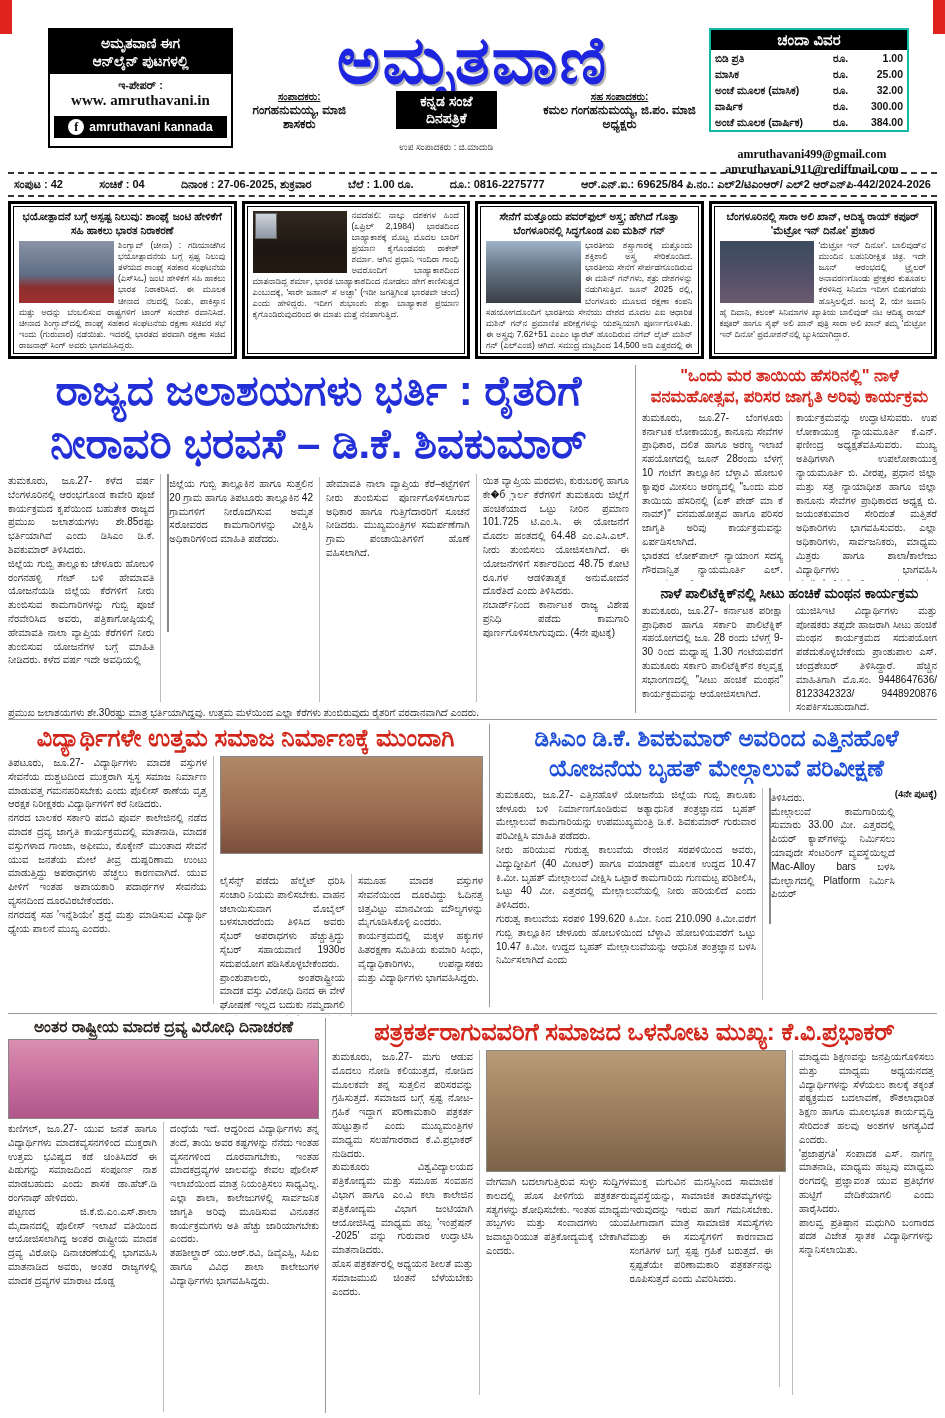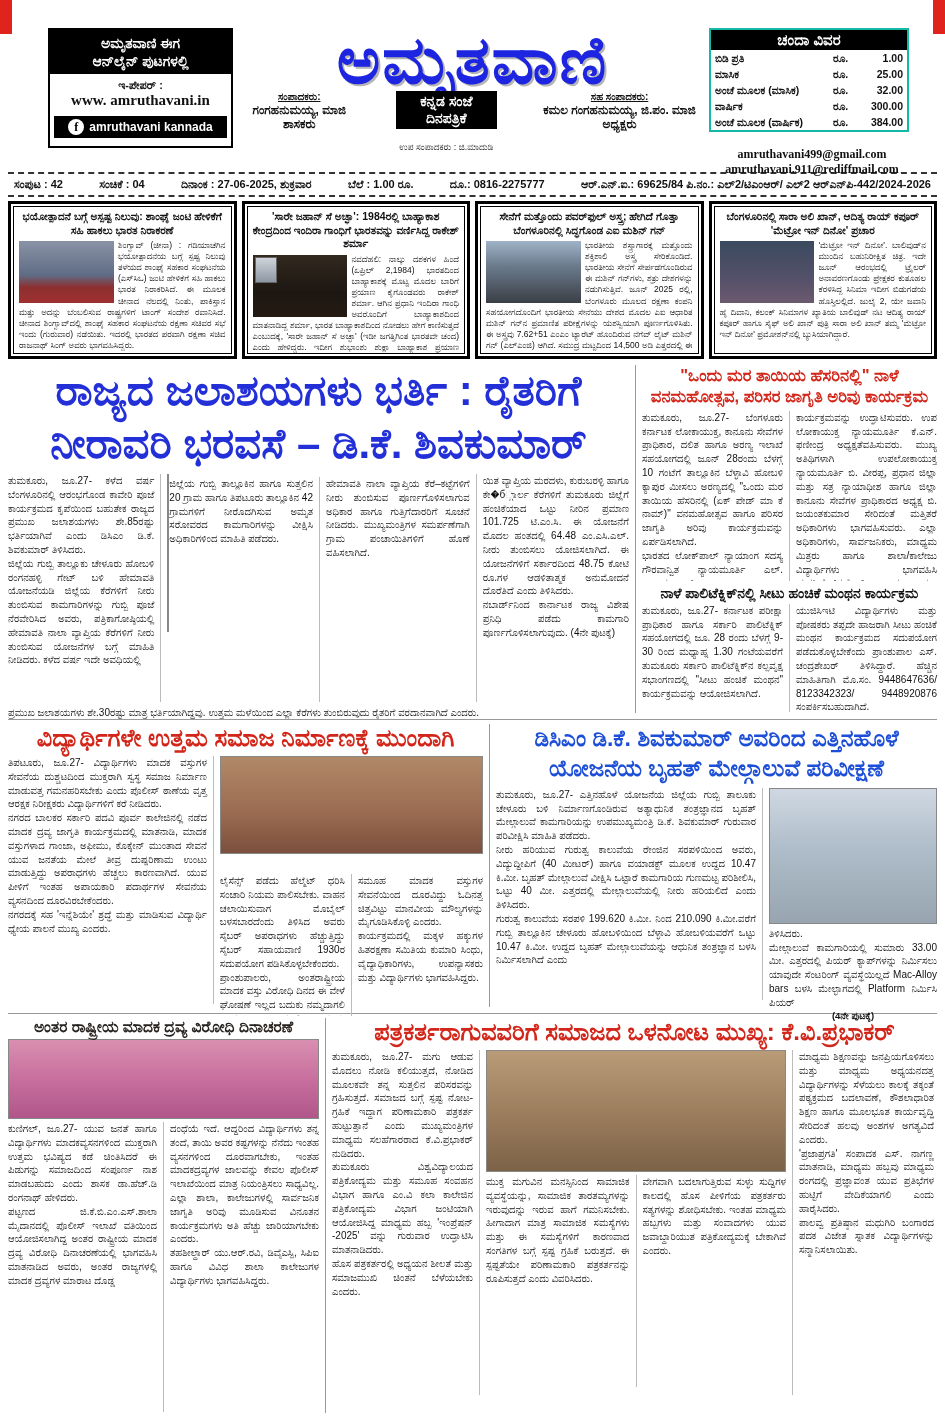--- a/index.html
+++ b/index.html
@@ -65,21 +65,21 @@
   .mid-wrap { display:flex; margin-top:6px; height:288px; border-top:1px solid #999; padding-top:4px; }
   .mid-left { width:482px; padding-right:6px; border-right:1px solid #999; }
   .mid-left h2 { color:#d3261a; font-size:24px; text-align:center; font-weight:bold; margin-bottom:4px; }
   .ml-body { display:flex; }
   .ml-right { width:266px; display:flex; flex-direction:column; }
   .ml-photo { height:98px; background:linear-gradient(180deg,#b08968 0%,#9a6a50 60%,#7a4f3c 100%); border:1px solid #888; }
   .ml-cols { display:flex; flex:1; margin-top:20px; }
   .mid-right { flex:1; padding-left:6px; }
   .mid-right h2 { color:#1d4ed8; font-size:23px; line-height:1.3; text-align:center; font-weight:bold; margin-bottom:4px; }
   .mr-body { display:flex; }
-  .mr-right { width:168px; display:flex; flex-direction:column; }
+  .mr-right { width:168px; display:flex; flex-direction:row; }
   .mr-photo { height:136px; background:linear-gradient(180deg,#cfd8e2 0%,#aebdc9 45%,#98a5b0 100%); border:1px solid #888; }
 
   
   .bot-wrap { display:flex; margin-top:6px; height:400px; border-top:1px solid #999; padding-top:4px; }
   .bot-left { width:318px; padding-right:6px; border-right:1px solid #999; }
   .bot-left h2 { color:#26221f; font-size:15.5px; text-align:center; font-weight:bold; margin-bottom:3px; }
   .bl-photo { height:80px; background:linear-gradient(180deg,#d98fb0 0%,#c86f9e 50%,#b0568a 100%); border:1px solid #888; margin-bottom:3px; }
   .bl-cols { display:flex; height:290px; }
   .bot-right { flex:1; padding-left:6px; }
   .bot-right h2 { color:#d3261a; font-size:24px; text-align:center; font-weight:bold; margin-bottom:4px; }
@@ -177,21 +177,20 @@
   <div class="topboxes">
     <div class="tbox">
         <div class="inner">
       <h3>ಭಯೋತ್ಪಾದನೆ ಬಗ್ಗೆ ಅಸ್ಪಷ್ಟ ನಿಲುವು: ಶಾಂಘೈ ಜಂಟಿ ಹೇಳಿಕೆಗೆ ಸಹಿ ಹಾಕಲು ಭಾರತ ನಿರಾಕರಣೆ</h3>
       <div class="tphoto" style="background:linear-gradient(180deg,#8a93a6 0%,#5f6c85 55%,#8c2f2f 75%,#a03030 100%);"></div>
       <div class="body">ಶಿಂಗ್ವಾವ್ (ಚೀನಾ) : ಗಡಿಯಾಚೆಗಿನ ಭಯೋತ್ಪಾದನೆಯ ಬಗ್ಗೆ ಸ್ಪಷ್ಟ ನಿಲುವು ತಳೆಯದ ಶಾಂಘೈ ಸಹಕಾರ ಸಂಘಟನೆಯ (ಎಸ್‌ಸಿಒ) ಜಂಟಿ ಹೇಳಿಕೆಗೆ ಸಹಿ ಹಾಕಲು ಭಾರತ ನಿರಾಕರಿಸಿದೆ. ಈ ಮೂಲಕ ಚೀನಾದ ನೆಲದಲ್ಲಿ ನಿಂತು, ಪಾಕಿಸ್ತಾನ ಮತ್ತು ಅದನ್ನು ಬೆಂಬಲಿಸುವ ರಾಷ್ಟ್ರಗಳಿಗೆ ಟಾಂಗ್ ಸಂದೇಶ ರವಾನಿಸಿದೆ. ಚೀನಾದ ಶಿಂಗ್ವಾವ್‌ದಲ್ಲಿ ಶಾಂಘೈ ಸಹಕಾರ ಸಂಘಟನೆಯ ರಕ್ಷಣಾ ಸಚಿವರ ಸಭೆ ಇಂದು (ಗುರುವಾರ) ನಡೆಯಿತು. ಇದರಲ್ಲಿ ಭಾರತದ ಪರವಾಗಿ ರಕ್ಷಣಾ ಸಚಿವ ರಾಜನಾಥ್ ಸಿಂಗ್ ಅವರು ಭಾಗವಹಿಸಿದ್ದರು.</div>
     </div>
       </div>
     <div class="tbox">
         <div class="inner">
-      <h3>'ಸಾರೇ ಜಹಾನ್ ಸೆ ಅಚ್ಛಾ': 1984ರಲ್ಲಿ ಬಾಹ್ಯಾಕಾಶ ಕೇಂದ್ರದಿಂದ ಇಂದಿರಾ ಗಾಂಧಿಗೆ ಭಾರತವನ್ನು ವರ್ಣಿಸಿದ್ದ ರಾಕೇಶ್ ಶರ್ಮಾ</h3>
       <div class="tphoto" style="background:linear-gradient(180deg,#32291f 0%,#1d1712 60%,#241a12 100%);">
             <div class="inset"></div>
           </div>
       <div class="body">ನವದೆಹಲಿ: ನಾಲ್ಕು ದಶಕಗಳ ಹಿಂದೆ (ಏಪ್ರಿಲ್ 2,1984) ಭಾರತದಿಂದ ಬಾಹ್ಯಾಕಾಶಕ್ಕೆ ಮೊಟ್ಟ ಮೊದಲ ಬಾರಿಗೆ ಪ್ರಯಾಣ ಕೈಗೊಂಡವರು ರಾಕೇಶ್ ಶರ್ಮಾ. ಆಗಿನ ಪ್ರಧಾನಿ ಇಂದಿರಾ ಗಾಂಧಿ ಅವರೊಂದಿಗೆ ಬಾಹ್ಯಾಕಾಶದಿಂದ ಮಾತನಾಡಿದ್ದ ಶರ್ಮಾ, ಭಾರತ ಬಾಹ್ಯಾಕಾಶದಿಂದ ನೋಡಲು ಹೇಗೆ ಕಾಣಿಸುತ್ತದೆ ಎಂಬುದಕ್ಕೆ, 'ಸಾರೇ ಜಹಾನ್ ಸೆ ಅಚ್ಛಾ' (ಇಡೀ ಜಗತ್ತಿಗಿಂತ ಭಾರತವೇ ಚಂದ) ಎಂದು ಹೇಳಿದ್ದರು. ಇದೀಗ ಶುಭಾಂಶು ಶುಕ್ಲಾ ಬಾಹ್ಯಾಕಾಶ ಪ್ರಯಾಣ ಕೈಗೊಂಡಿರುವುದರಿಂದ ಈ ಮಾತು ಮತ್ತೆ ನೆನಪಾಗುತ್ತಿದೆ.</div>
     </div>
       </div>
     <div class="tbox">
         <div class="inner">
       <h3>ಸೇನೆಗೆ ಮತ್ತೊಂದು ಪವರ್‌ಫುಲ್ ಅಸ್ತ್ರ; ಹೇಗಿದೆ ಗೊತ್ತಾ ಬೆಂಗಳೂರಿನಲ್ಲಿ ಸಿದ್ಧಗೊಂಡ ಎಐ ಮಶಿನ್ ಗನ್</h3>
       <div class="tphoto" style="background:linear-gradient(180deg,#9fb3c8 0%,#6b7b8c 40%,#3a3f46 100%);"></div>
@@ -294,22 +293,22 @@
 
     <div class="bot-right">
       <h2>ಪತ್ರಕರ್ತರಾಗುವವರಿಗೆ ಸಮಾಜದ ಒಳನೋಟ ಮುಖ್ಯ: ಕೆ.ವಿ.ಪ್ರಭಾಕರ್</h2>
       <div class="br-body">
         <div class="col vline" style="width:148px; height:345px;">ತುಮಕೂರು, ಜೂ.27- ಮಗು ಆಡುವ ಮೊದಲು ನೋಡಿ ಕಲಿಯುತ್ತದೆ, ನೋಡಿದ ಮೂಲಕವೇ ತನ್ನ ಸುತ್ತಲಿನ ಪರಿಸರವನ್ನು ಗ್ರಹಿಸುತ್ತದೆ. ಸಮಾಜದ ಬಗ್ಗೆ ಸ್ಪಷ್ಟ ನೋಟ-ಗ್ರಹಿಕೆ ಇದ್ದಾಗ ಪರಿಣಾಮಕಾರಿ ಪತ್ರಕರ್ತ ಹುಟ್ಟುತ್ತಾನೆ ಎಂದು ಮುಖ್ಯಮಂತ್ರಿಗಳ ಮಾಧ್ಯಮ ಸಲಹೆಗಾರರಾದ ಕೆ.ವಿ.ಪ್ರಭಾಕರ್ ನುಡಿದರು.
 ತುಮಕೂರು ವಿಶ್ವವಿದ್ಯಾಲಯದ ಪತ್ರಿಕೋದ್ಯಮ ಮತ್ತು ಸಮೂಹ ಸಂವಹನ ವಿಭಾಗ ಹಾಗೂ ಎಂ.ವಿ ಕಲಾ ಕಾಲೇಜಿನ ಪತ್ರಿಕೋದ್ಯಮ ವಿಭಾಗ ಜಂಟಿಯಾಗಿ ಆಯೋಜಿಸಿದ್ದ ಮಾಧ್ಯಮ ಹಬ್ಬ 'ಇಂಪ್ರೆಷನ್ -2025' ವನ್ನು ಗುರುವಾರ ಉದ್ಘಾಟಿಸಿ ಮಾತನಾಡಿದರು.
 ಹೊಸ ಪತ್ರಕರ್ತರಲ್ಲಿ ಅಧ್ಯಯನ ಶೀಲತೆ ಮತ್ತು ಸಮಾಜಮುಖಿ ಚಿಂತನೆ ಬೆಳೆಯಬೇಕು ಎಂದರು.</div>
         <div class="br-mid">
           <div class="br-photo"></div>
           <div class="br-cols">
+            <div class="col" style="flex:1; height:212px;">ವೇಗವಾಗಿ ಬದಲಾಗುತ್ತಿರುವ ಸುಳ್ಳು ಸುದ್ದಿಗಳ ಕಾಲದಲ್ಲಿ ಹೊಸ ಪೀಳಿಗೆಯ ಪತ್ರಕರ್ತರು ಸತ್ಯಗಳನ್ನು ಶೋಧಿಸಬೇಕು. ಇಂತಹ ಮಾಧ್ಯಮ ಹಬ್ಬಗಳು ಮತ್ತು ಸಂವಾದಗಳು ಯುವ ಜವಾಬ್ದಾರಿಯುತ ಪತ್ರಿಕೋದ್ಯಮಕ್ಕೆ ಬೇಕಾಗಿವೆ ಎಂದರು.</div>
             <div class="col vline" style="flex:1; height:212px;">ಮುಕ್ತ ಮಗುವಿನ ಮನಸ್ಸಿನಿಂದ ಸಾಮಾಜಿಕ ವ್ಯವಸ್ಥೆಯನ್ನು, ಸಾಮಾಜಿಕ ತಾರತಮ್ಯಗಳನ್ನು ಇರುವುದನ್ನು ಇರುವ ಹಾಗೆ ಗಮನಿಸಬೇಕು. ಹೀಗಾದಾಗ ಮಾತ್ರ ಸಾಮಾಜಿಕ ಸಮಸ್ಯೆಗಳು ಮತ್ತು ಈ ಸಮಸ್ಯೆಗಳಿಗೆ ಕಾರಣವಾದ ಸಂಗತಿಗಳ ಬಗ್ಗೆ ಸ್ಪಷ್ಟ ಗ್ರಹಿಕೆ ಬರುತ್ತದೆ. ಈ ಸ್ಪಷ್ಟತೆಯೇ ಪರಿಣಾಮಕಾರಿ ಪತ್ರಕರ್ತನನ್ನು ರೂಪಿಸುತ್ತದೆ ಎಂದು ವಿವರಿಸಿದರು.</div>
-            <div class="col" style="flex:1; height:212px;">ವೇಗವಾಗಿ ಬದಲಾಗುತ್ತಿರುವ ಸುಳ್ಳು ಸುದ್ದಿಗಳ ಕಾಲದಲ್ಲಿ ಹೊಸ ಪೀಳಿಗೆಯ ಪತ್ರಕರ್ತರು ಸತ್ಯಗಳನ್ನು ಶೋಧಿಸಬೇಕು. ಇಂತಹ ಮಾಧ್ಯಮ ಹಬ್ಬಗಳು ಮತ್ತು ಸಂವಾದಗಳು ಯುವ ಜವಾಬ್ದಾರಿಯುತ ಪತ್ರಿಕೋದ್ಯಮಕ್ಕೆ ಬೇಕಾಗಿವೆ ಎಂದರು.</div>
           </div>
         </div>
         <div class="col" style="width:142px; height:345px; padding-left:6px; border-left:1px solid #bbb; margin-left:6px;">ಮಾಧ್ಯಮ ಶಿಕ್ಷಣವನ್ನು ಜನಪ್ರಿಯಗೊಳಿಸಲು ಮತ್ತು ಮಾಧ್ಯಮ ಅಧ್ಯಯನದತ್ತ ವಿದ್ಯಾರ್ಥಿಗಳನ್ನು ಸೆಳೆಯಲು ಕಾಲಕ್ಕೆ ತಕ್ಕಂತೆ ಪಠ್ಯಕ್ರಮದ ಬದಲಾವಣೆ, ಕೌಶಲಾಧಾರಿತ ಶಿಕ್ಷಣ ಹಾಗೂ ಮೂಲಭೂತ ಕಾರ್ಯವೃದ್ಧಿ ಸೇರಿದಂತೆ ಹಲವು ಅಂಶಗಳ ಅಗತ್ಯವಿದೆ ಎಂದರು.
 'ಪ್ರಜಾಪ್ರಗತಿ' ಸಂಪಾದಕ ಎಸ್. ನಾಗಣ್ಣ ಮಾತನಾಡಿ, ಮಾಧ್ಯಮ ಹಬ್ಬವು ಮಾಧ್ಯಮ ರಂಗದಲ್ಲಿ ಪ್ರಜ್ಞಾವಂತ ಯುವ ಪ್ರತಿಭೆಗಳ ಹುಟ್ಟಿಗೆ ವೇದಿಕೆಯಾಗಲಿ ಎಂದು ಹಾರೈಸಿದರು.
 ಪಾಲವ್ವ ಪ್ರತಿಷ್ಠಾನ ಮಧುಗಿರಿ ಬಂಗಾರದ ಪದಕ ವಿಜೇತ ಸ್ನಾತಕ ವಿದ್ಯಾರ್ಥಿಗಳನ್ನು ಸನ್ಮಾನಿಸಲಾಯಿತು.</div>
       </div>
     </div>
   </div>
 </div>
 

